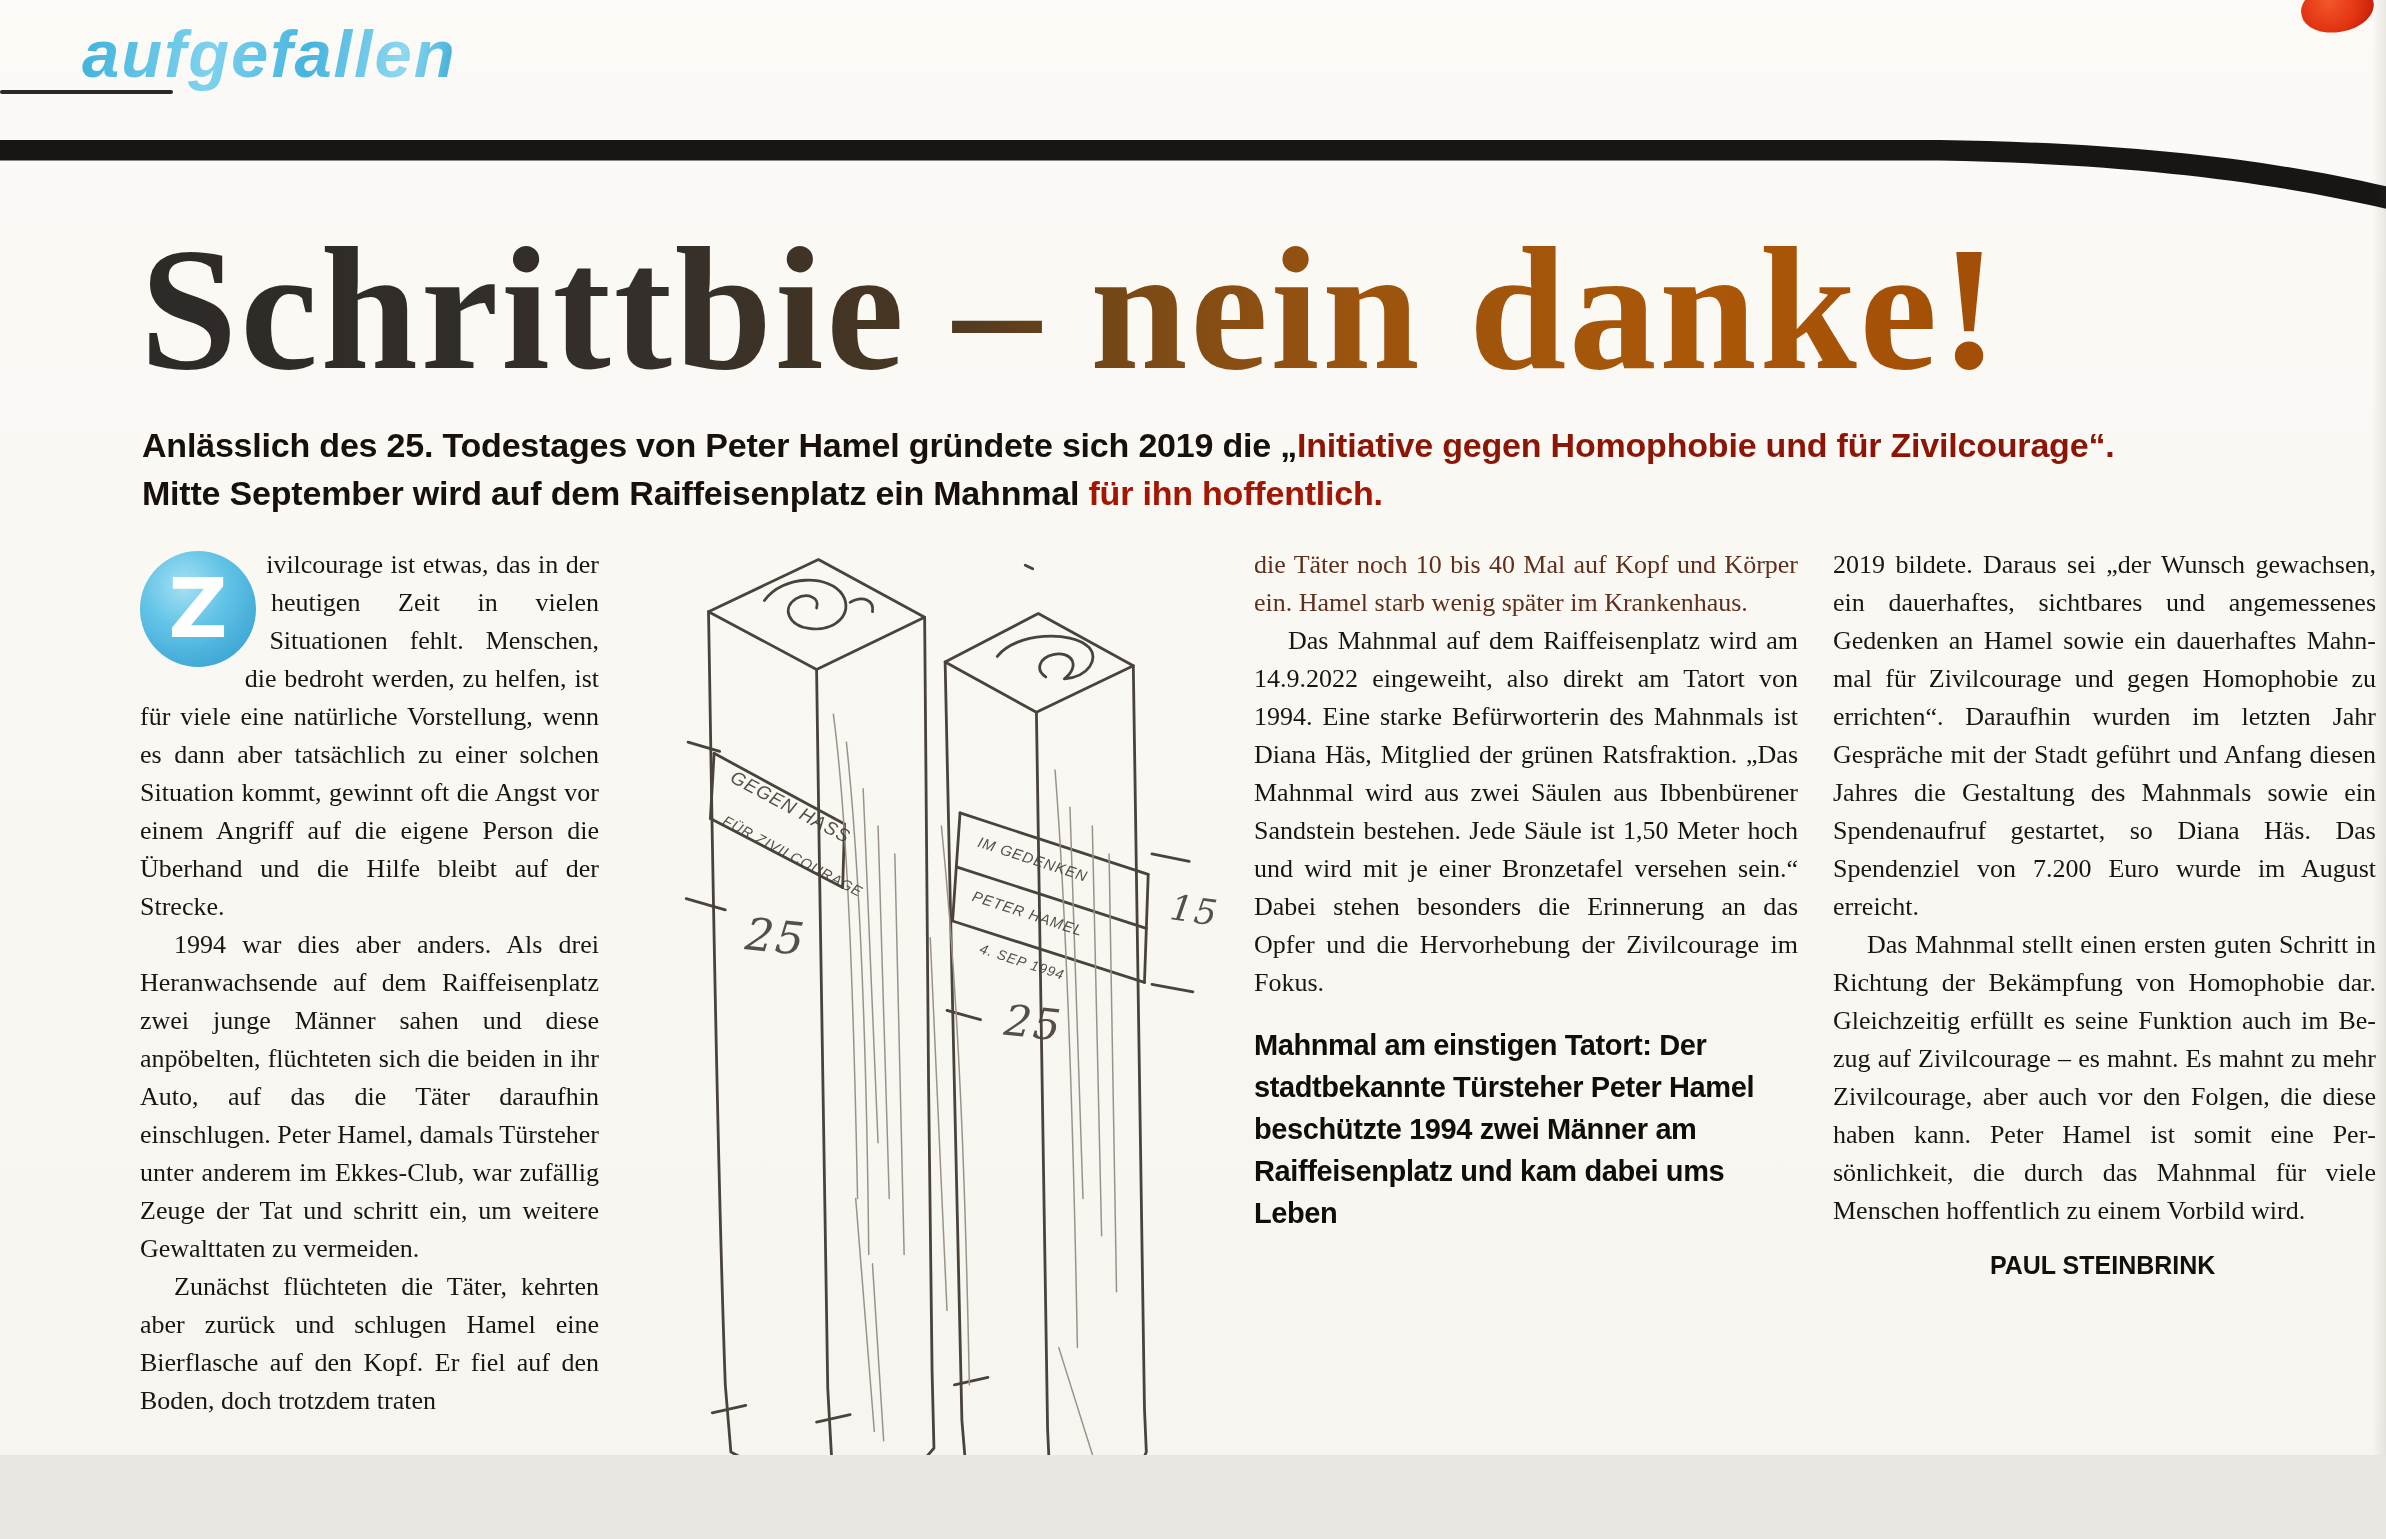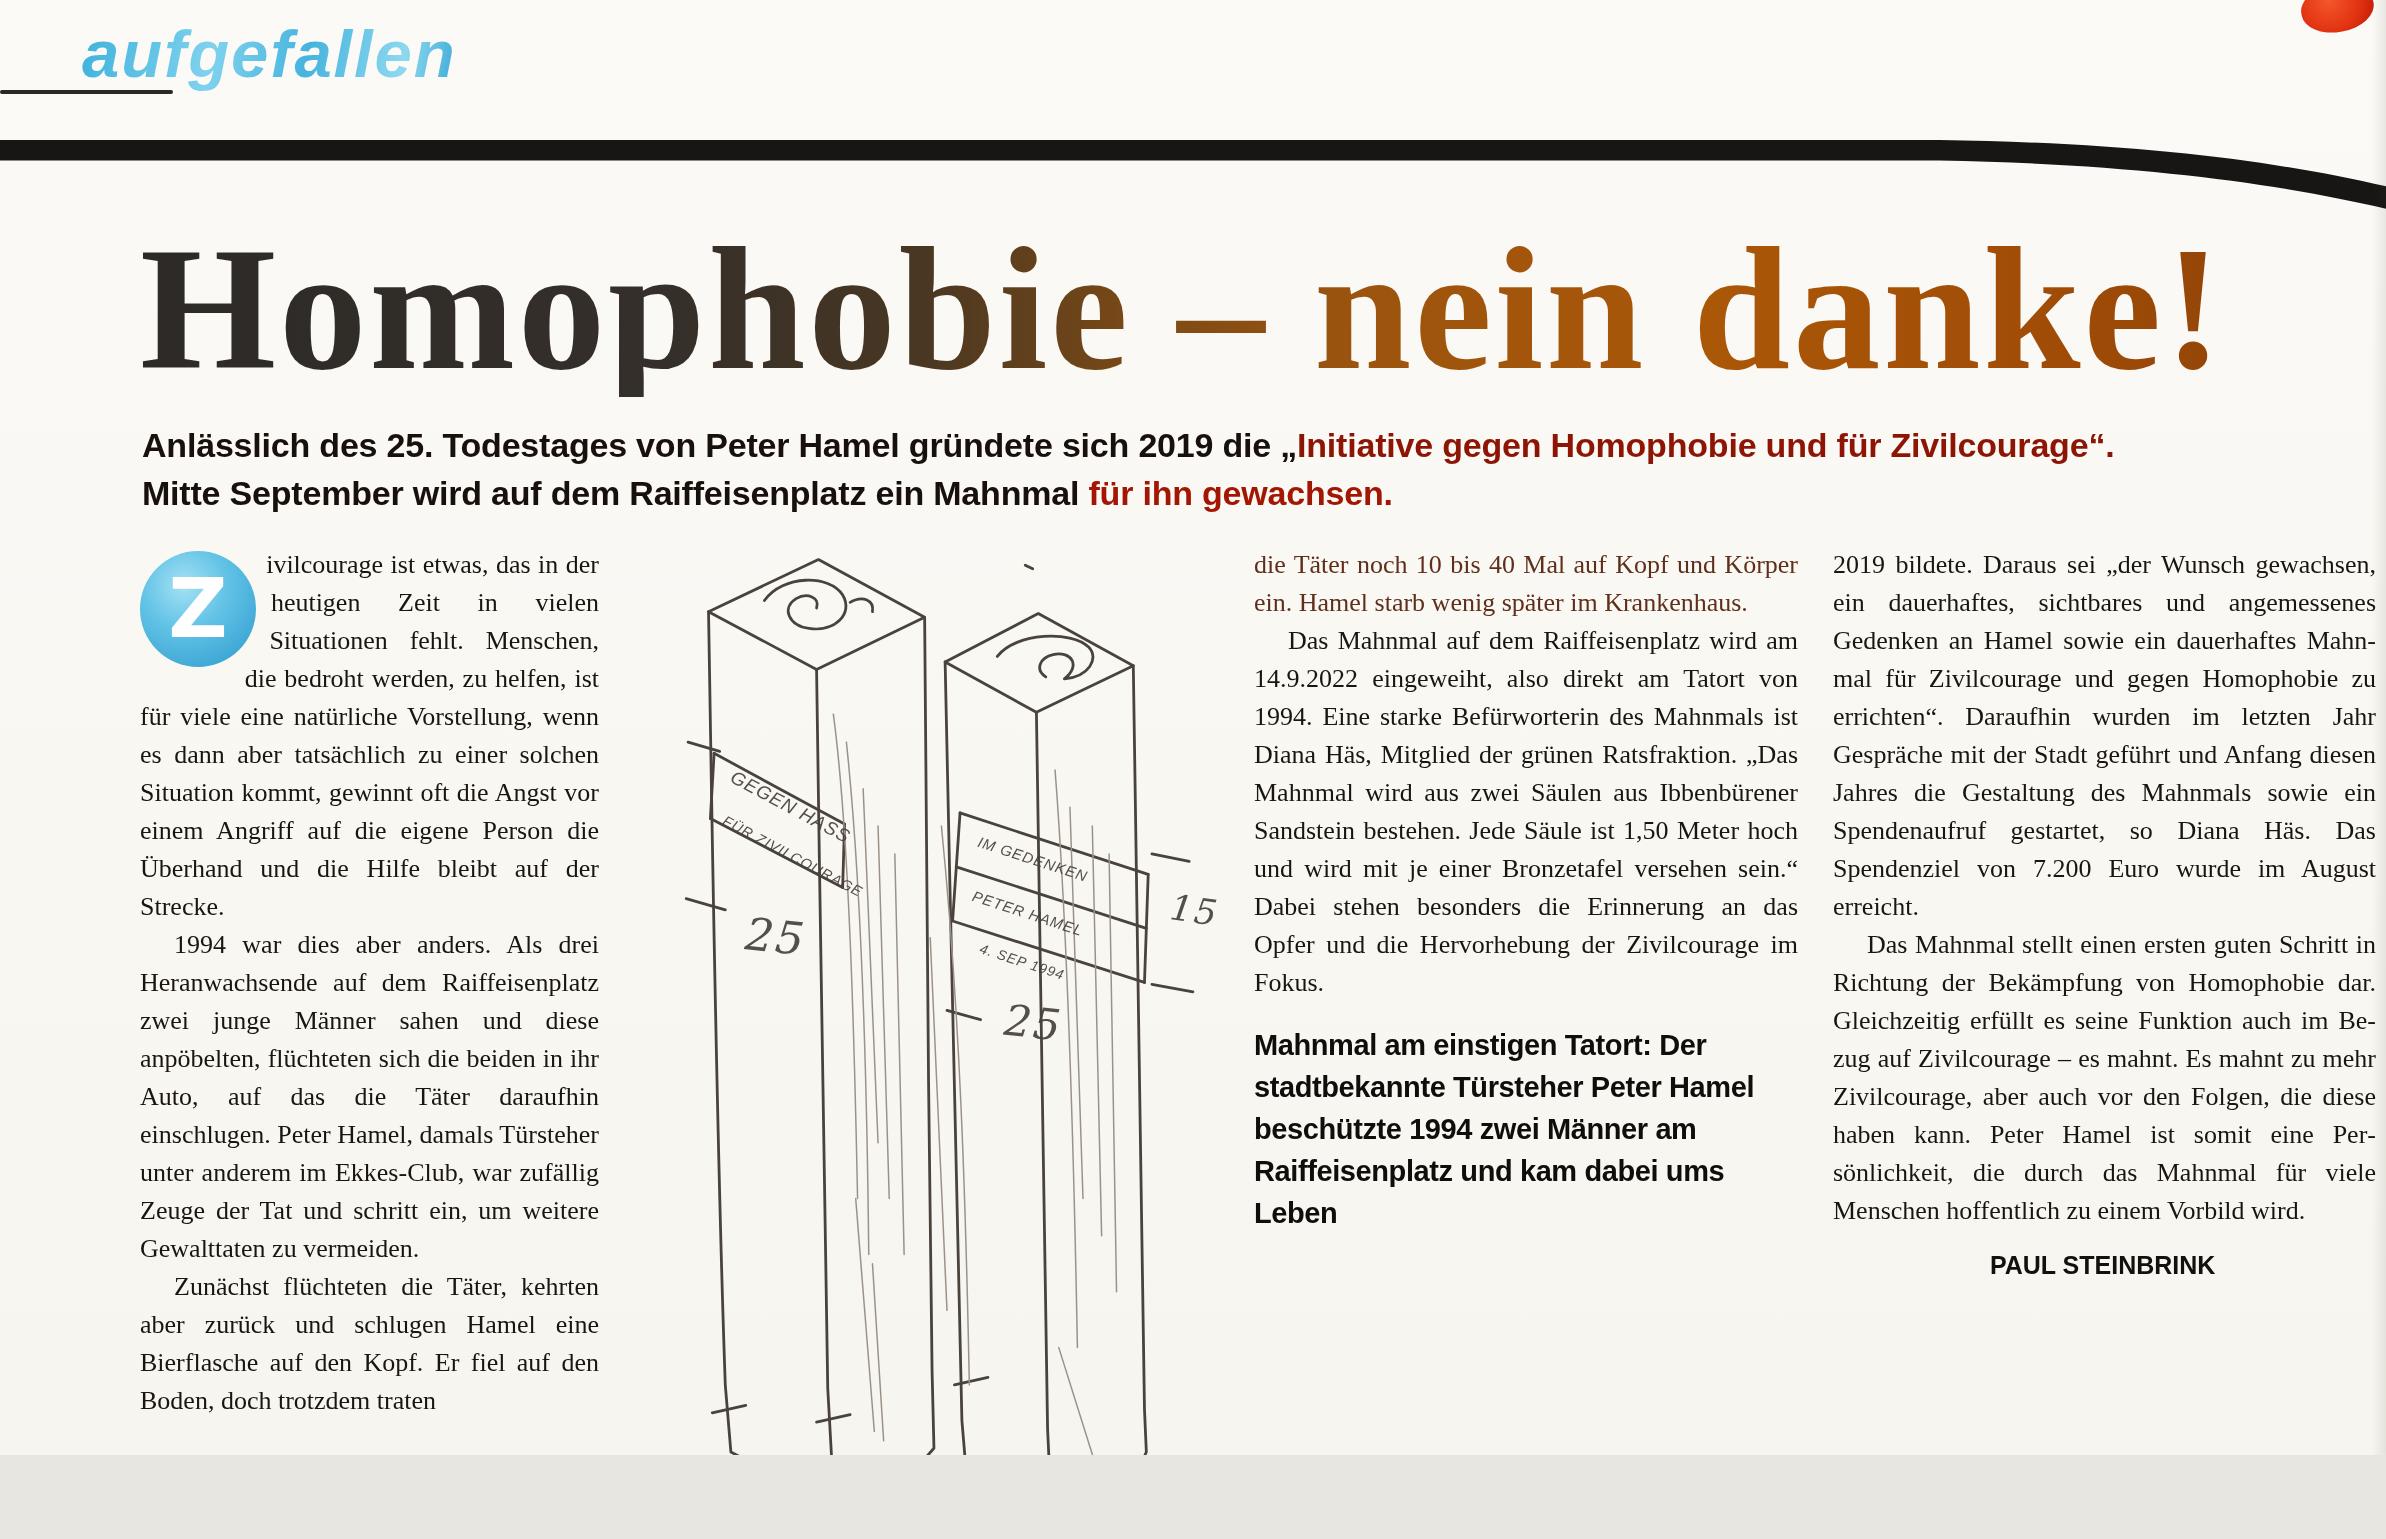--- a/index.html
+++ b/index.html
@@ -102,26 +102,26 @@
 <div id="page">
 
   <div class="masthead-rule"></div>
   <div class="section-label">aufgefallen</div>
   <svg class="top-bar" width="2387" height="224" viewBox="0 0 2560 240">
     <path d="M0,150 L2080,150 C2290,153 2440,172 2560,200 L2560,224 C2440,196 2290,176 2080,172 L0,172 Z" fill="#181614"></path>
   </svg>
   <div class="corner-mark"></div>
 
   <h1 class="headline" style="margin:0;">
-    <span>Homopho</span><span>bie</span><span> – nein danke!</span>
+    <span>Schritt</span><span>bie</span><span> – nein danke!</span>
   </h1>
 
   <div class="standfirst">
     <div><span>Anlässlich des 25. Todestages von Peter Hamel gründete sich 2019 die „</span><span class="red">Initiative gegen Homophobie und für Zivilcourage“.</span></div>
-    <div><span>Mitte September wird auf dem Raiffeisenplatz ein Mahnmal </span><span class="red2">für ihn gewachsen.</span></div>
+    <div><span>Mitte September wird auf dem Raiffeisenplatz ein Mahnmal </span><span class="red2">für ihn hoffentlich.</span></div>
   </div>
 
   <div class="columns">
 
     <div class="col">
       <p><span class="dropcap">Z</span><span>ivilcourage ist etwas, das in der heutigen Zeit in vielen Situationen fehlt. Menschen, die bedroht werden, zu helfen, ist für viele eine natürliche Vorstellung, wenn es dann aber tatsächlich zu einer solchen Situation kommt, gewinnt oft die Angst vor einem Angriff auf die eigene Person die Überhand und die Hilfe bleibt auf der Strecke.</span></p>
       <p class="indent">1994 war dies aber anders. Als drei Heranwachsende auf dem Raiffeisen­platz zwei junge Männer sahen und diese anpöbelten, flüchteten sich die beiden in ihr Auto, auf das die Täter daraufhin einschlugen. Peter Hamel, damals Türsteher unter anderem im Ekkes-Club, war zufällig Zeuge der Tat und schritt ein, um weitere Gewalt­taten zu vermeiden.</p>
       <p class="indent">Zunächst flüchteten die Täter, kehr­ten aber zurück und schlugen Hamel eine Bierflasche auf den Kopf. Er fiel auf den Boden, doch trotzdem traten</p>
     </div>
 

